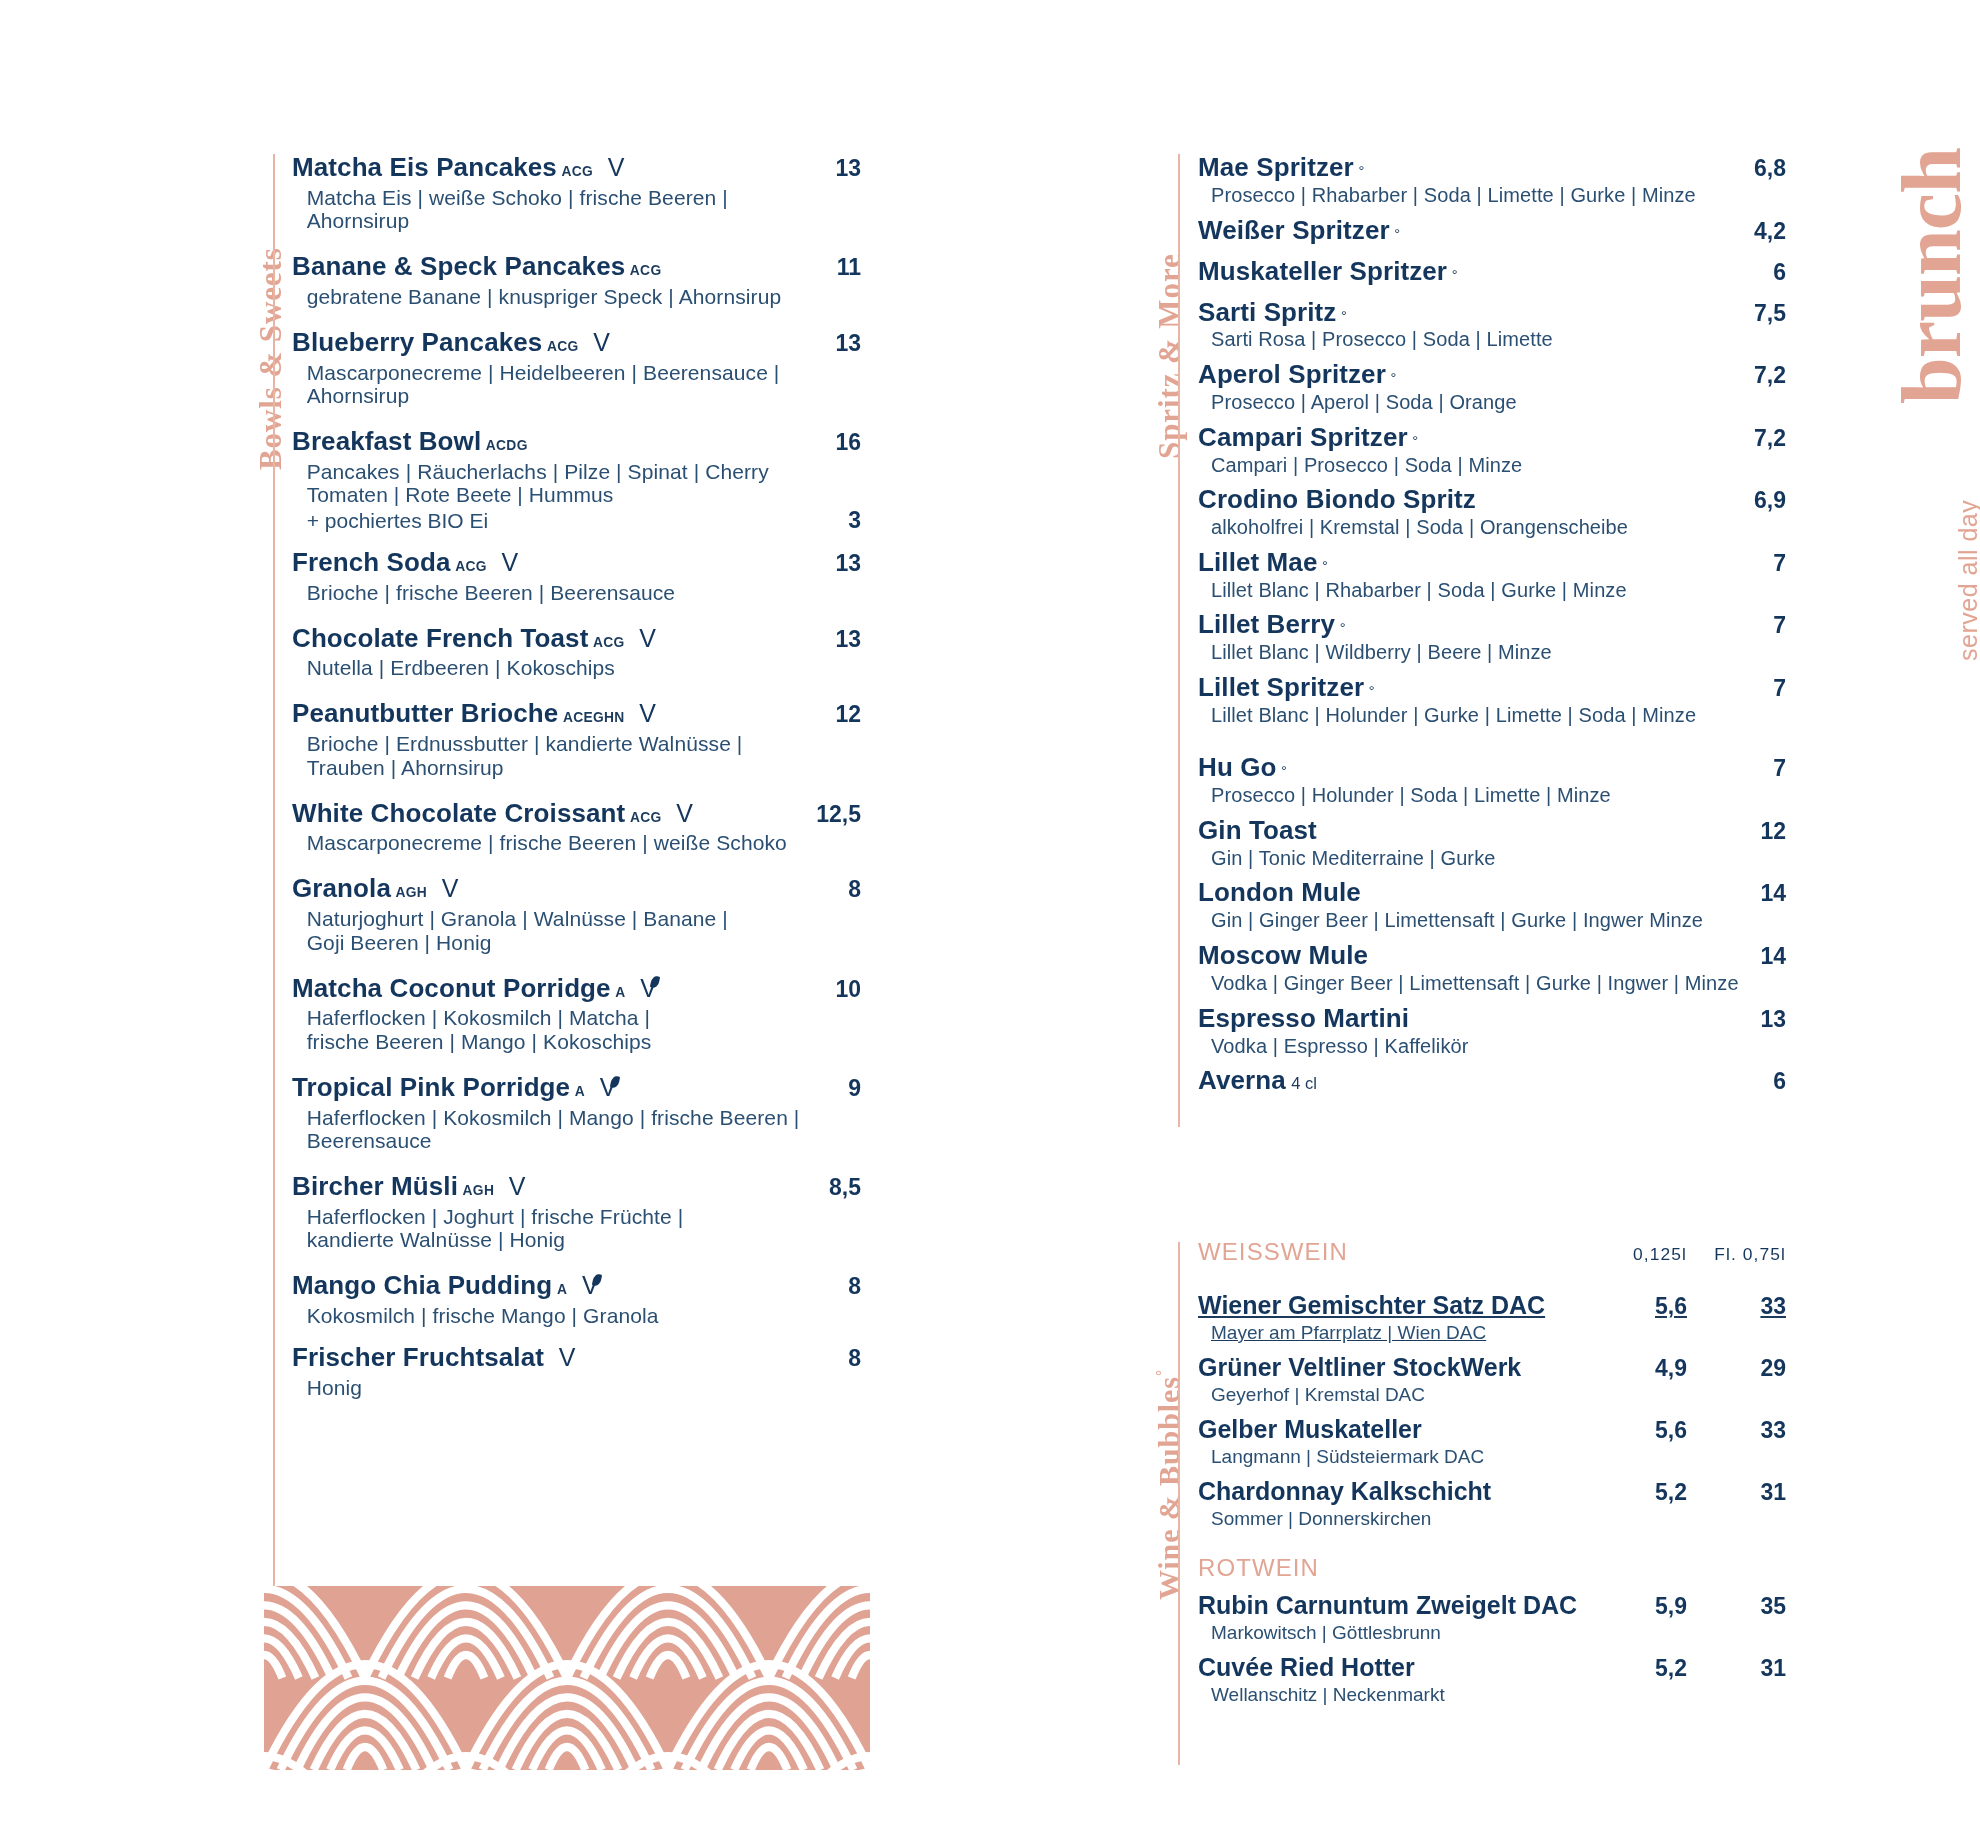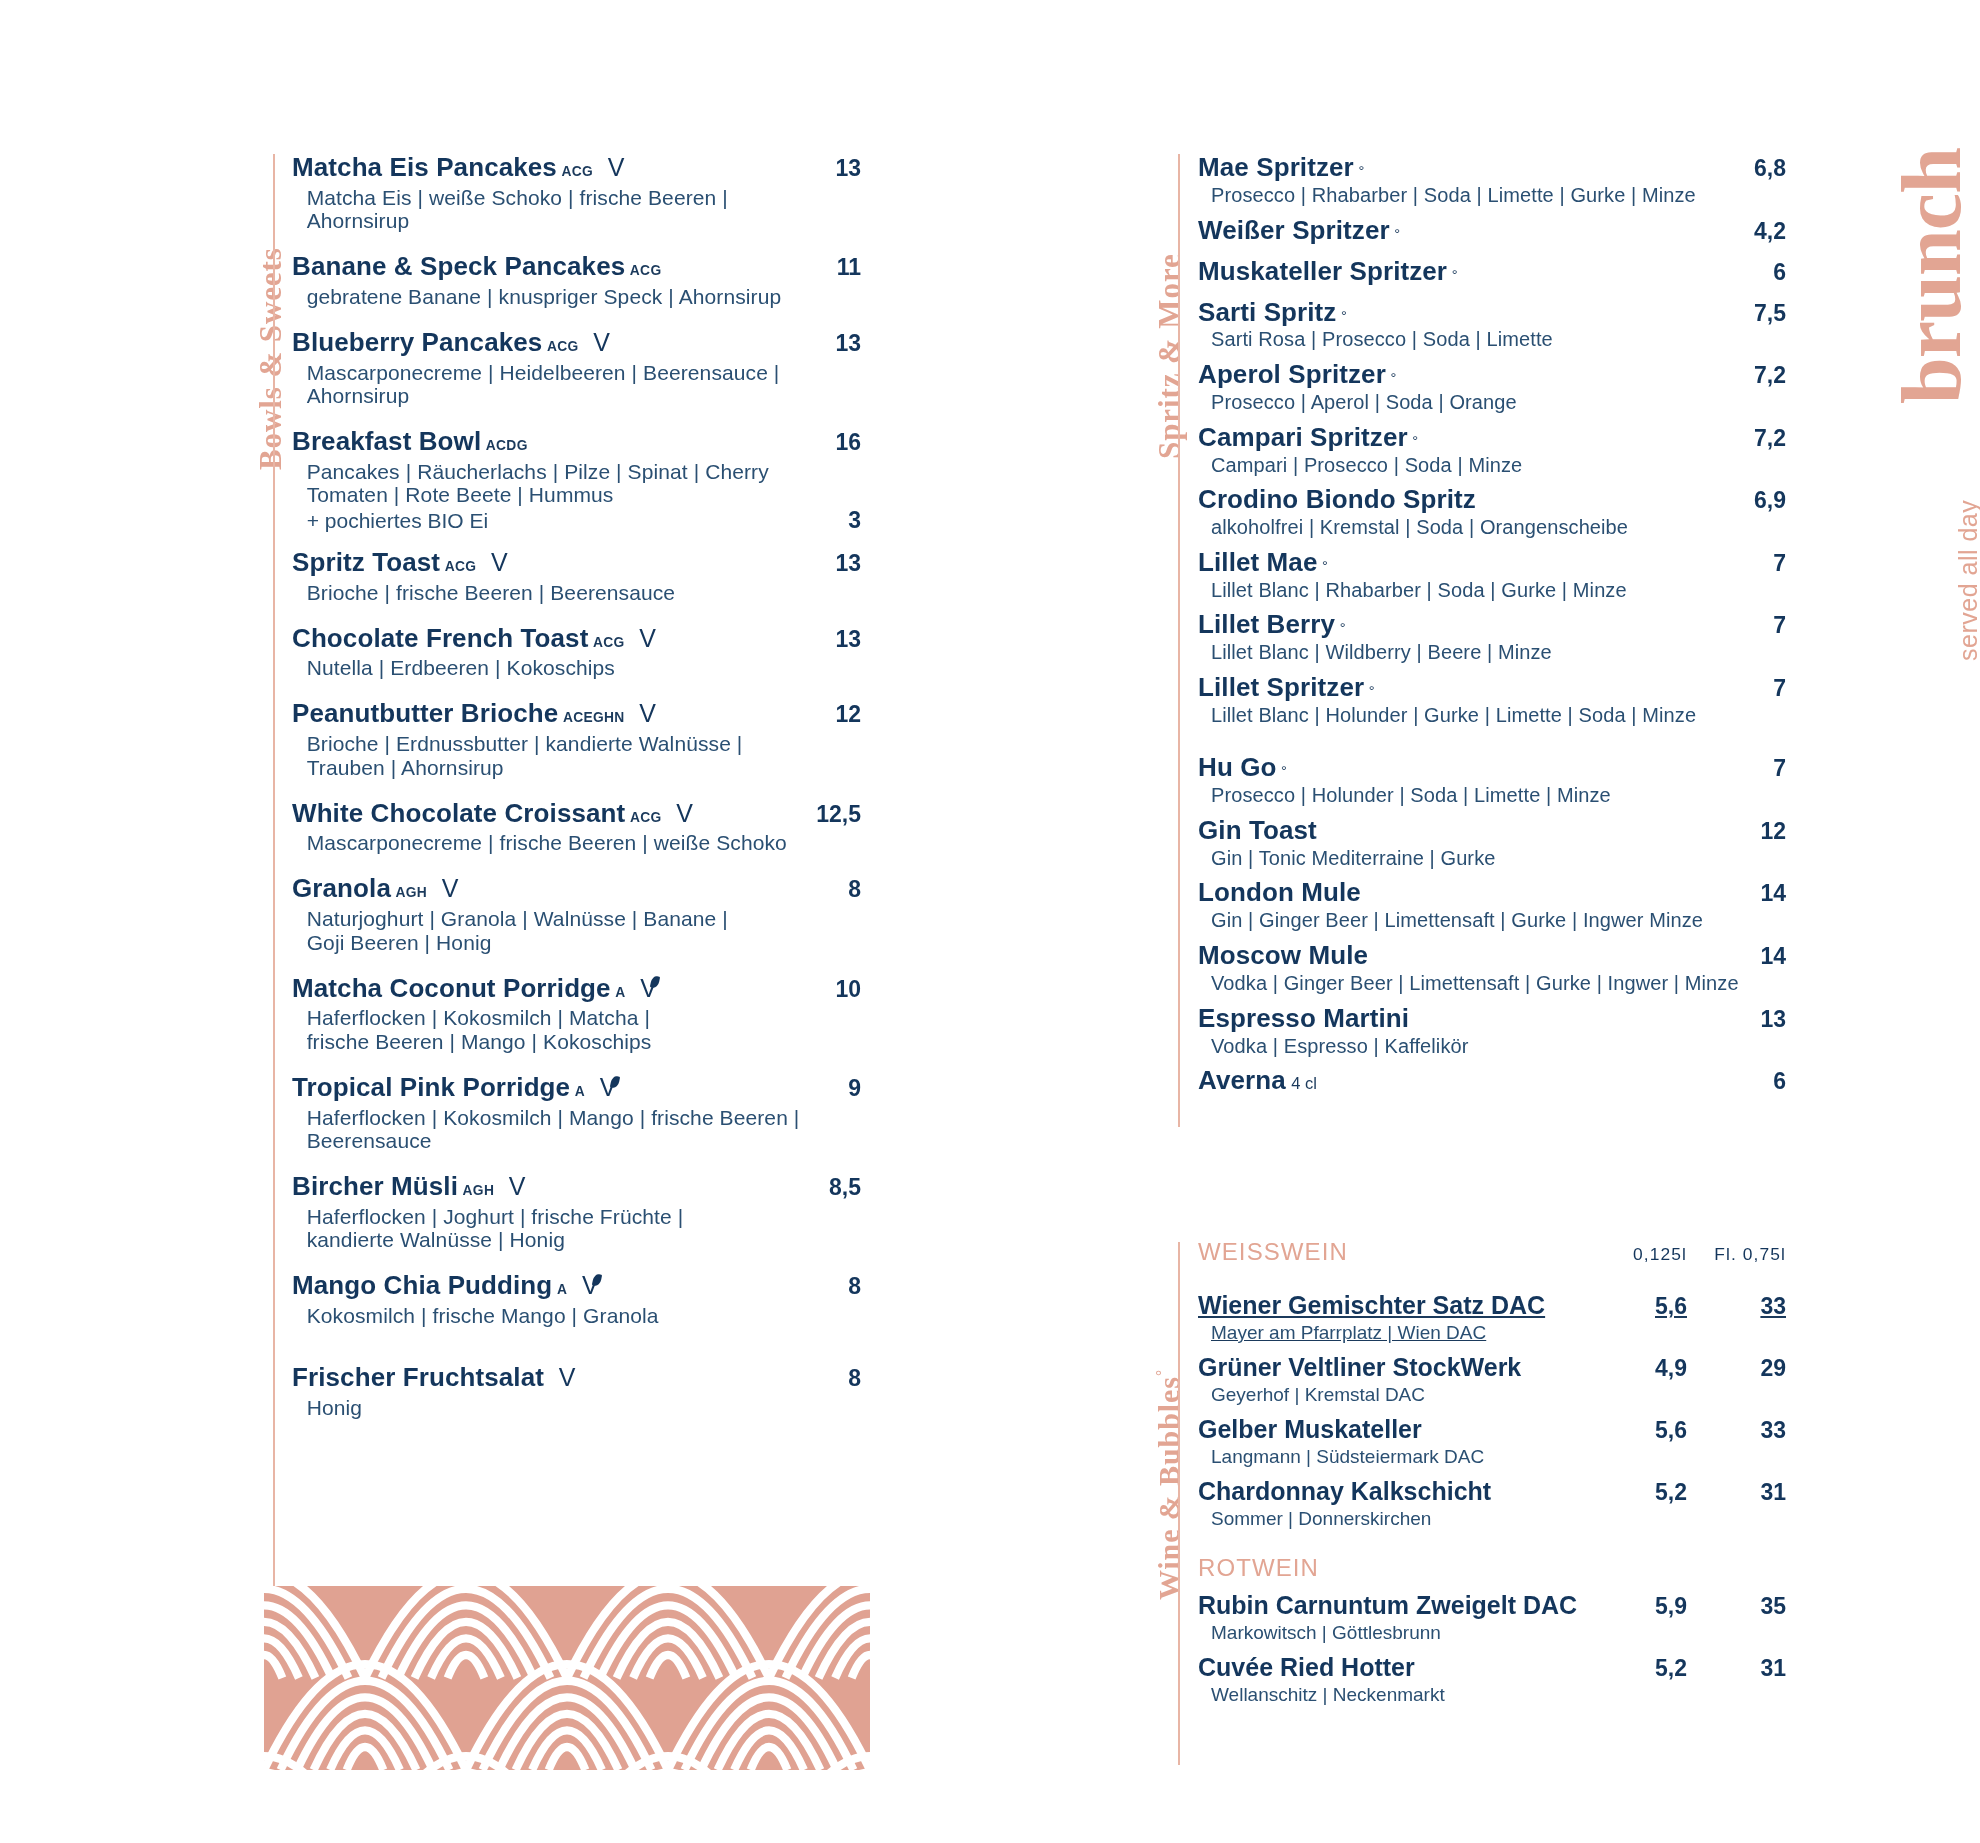--- a/index.html
+++ b/index.html
@@ -231,21 +231,21 @@
         </div>
         <div class="desc">Pancakes | Räucherlachs | Pilze | Spinat | Cherry<br>Tomaten | Rote Beete | Hummus</div>
         <div class="subrow">
           <span class="sublabel">+ pochiertes BIO Ei</span>
           <span class="dots"></span>
           <span class="price">3</span>
         </div>
       </div>
       <div class="item" style="margin-bottom: 18.4px;">
         <div class="row">
-          <span class="name">Spritz Toast</span>
+          <span class="name">French Soda</span>
           <span class="alg">ACG</span>
           <span class="vmark">V</span>
           <span class="dots"></span>
           <span class="price">13</span>
         </div>
         <div class="desc">Brioche | frische Beeren | Beerensauce</div>
       </div>
       <div class="item" style="margin-bottom: 18.4px;">
         <div class="row">
           <span class="name">Chocolate French Toast</span>
@@ -309,21 +309,21 @@
       <div class="item" style="margin-bottom: 18.4px;">
         <div class="row">
           <span class="name">Bircher Müsli</span>
           <span class="alg">AGH</span>
           <span class="vmark">V</span>
           <span class="dots"></span>
           <span class="price">8,5</span>
         </div>
         <div class="desc">Haferflocken | Joghurt | frische Früchte |<br>kandierte Walnüsse | Honig</div>
       </div>
-      <div class="item" style="margin-bottom: 35px;">
+      <div class="item" style="margin-bottom: 15px;">
         <div class="row">
           <span class="name">Mango Chia Pudding</span>
           <span class="alg">A</span>
           <span class="vmark vegan">V</span>
           <span class="dots"></span>
           <span class="price">8</span>
         </div>
         <div class="desc">Kokosmilch | frische Mango | Granola</div>
       </div>
       <div class="item" style="margin-bottom: 7px;">

